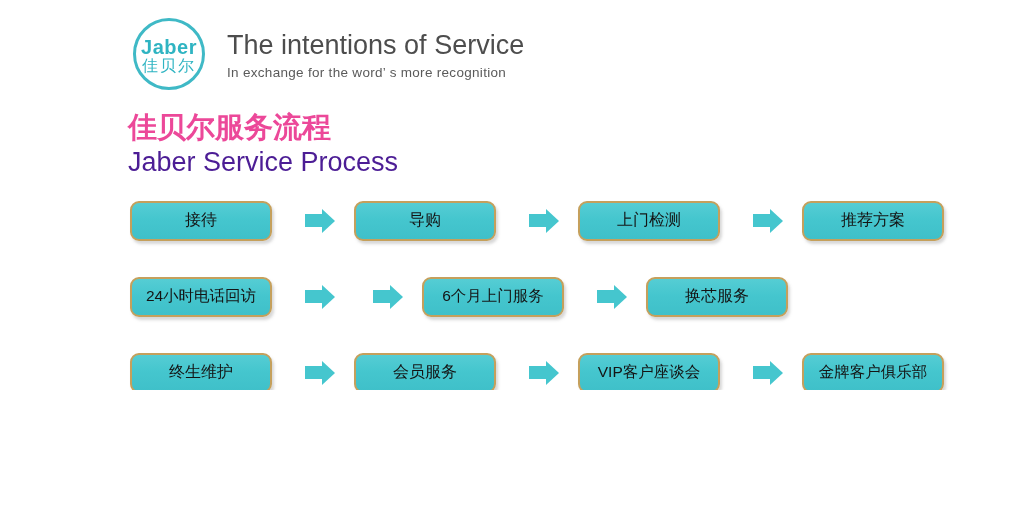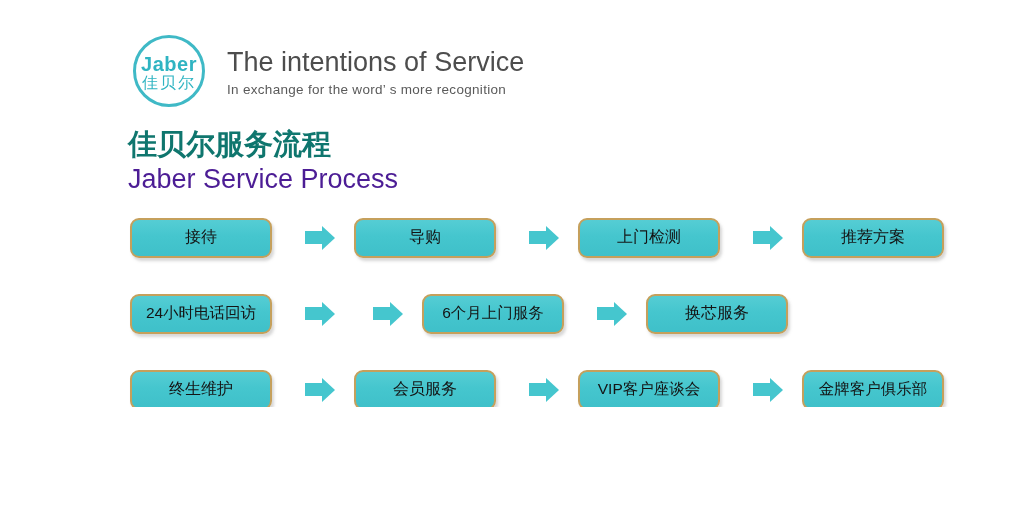--- a/index.html
+++ b/index.html
@@ -7,21 +7,20 @@
     padding: 0;
     background: #ffffff;
     font-family: "Liberation Sans", "DejaVu Sans", sans-serif;
   }
   .page {
     position: relative;
     width: 1020px;
     height: 390px;
     background: #ffffff;
     overflow: hidden;
-    margin-top: 17px;
   }
 
   
   .header {
     display: flex;
     align-items: center;
     padding: 18px 0 0 133px;
   }
   .logo-circle {
     width: 66px;
@@ -66,21 +65,21 @@
   }
 
   
   .section-title {
     padding: 20px 0 0 128px;
   }
   .section-title-cn {
     margin: 0;
     font-size: 29px;
     font-weight: bold;
-    color: #0f766e;
+    color: #ec4899;
     line-height: 34px;
   }
   .section-title-en {
     margin: 4px 0 0 0;
     font-size: 27px;
     font-weight: 500;
     color: #4c1d95;
     line-height: 28px;
   }
 

